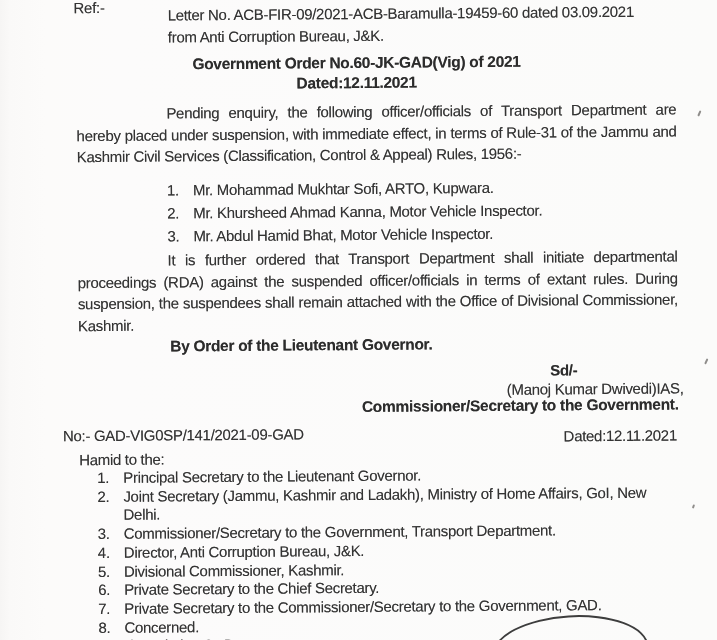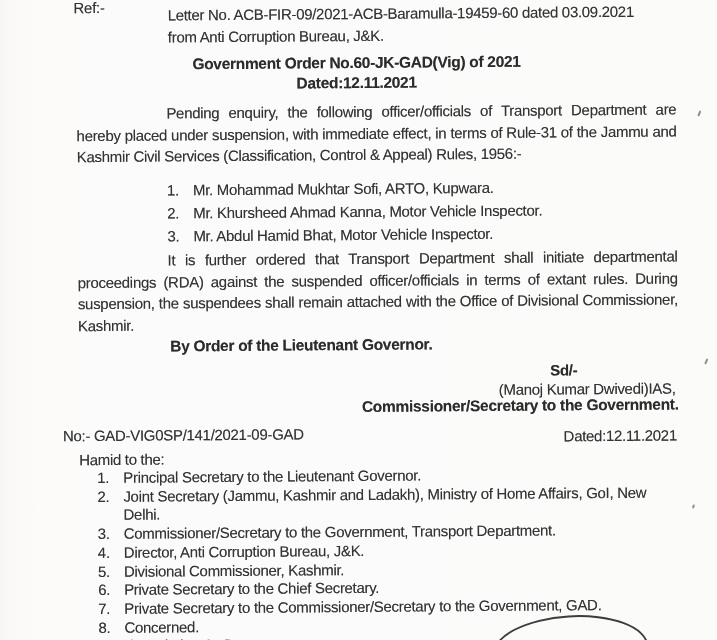--- a/index.html
+++ b/index.html
@@ -83,21 +83,21 @@
         <span class="n">3.</span>
         <span class="t">Mr. Abdul Hamid Bhat, Motor Vehicle Inspector.</span>
       </div>
     </div>
 
     <div class="txt wrap just" style="left:78px;top:248px;width:600px;text-indent:90px;">It is further ordered that Transport Department shall initiate departmental proceedings (RDA) against the suspended officer/officials in terms of extant rules. During suspension, the suspendees shall remain attached with the Office of Divisional Commissioner, Kashmir.</div>
 
     <div class="txt bold" style="left:170px;top:334px;font-size:15.5px;">By Order of the Lieutenant Governor.</div>
 
     <div class="txt bold" style="right:140px;top:361px;">Sd/-</div>
-    <div class="txt" style="right:42px;top:380px;">(Manoj Kumar Dwivedi)IAS,</div>
+    <div class="txt" style="right:34px;top:380px;">(Manoj Kumar Dwivedi)IAS,</div>
     <div class="txt bold" style="right:39px;top:396px;font-size:15.5px;">Commissioner/Secretary to the Government.</div>
 
     <div class="txt" style="left:62px;top:423px;">No:- GAD-VIG0SP/141/2021-09-GAD</div>
     <div class="txt" style="right:41px;top:427px;">Dated:12.11.2021</div>
 
     <div class="txt" style="left:78px;top:447px;">Hamid to the:</div>
 
     <div class="numlist copylist txt" style="left:96px;top:467px;width:585px;">
       <div class="numrow">
         <span class="n">1.</span>

